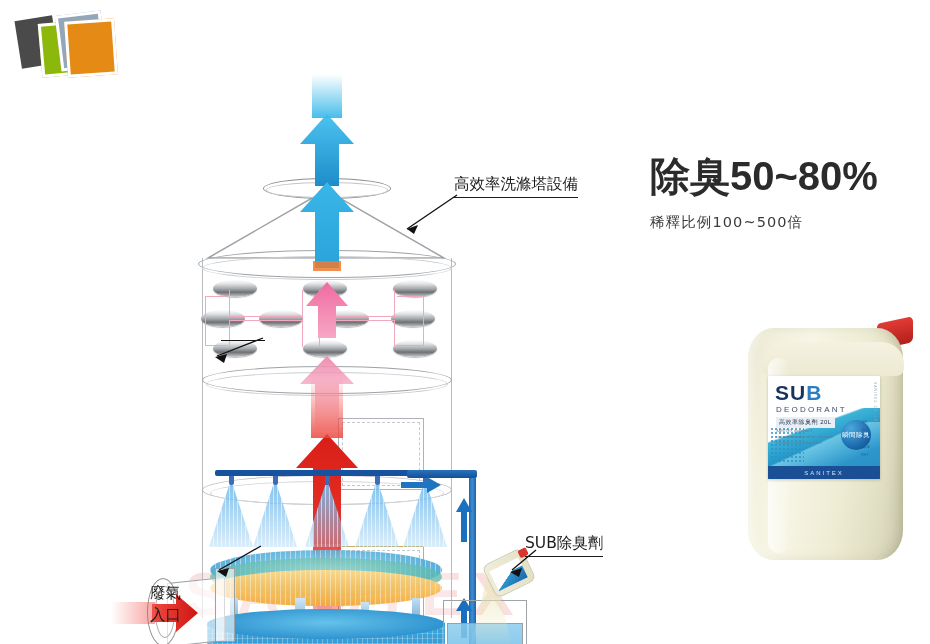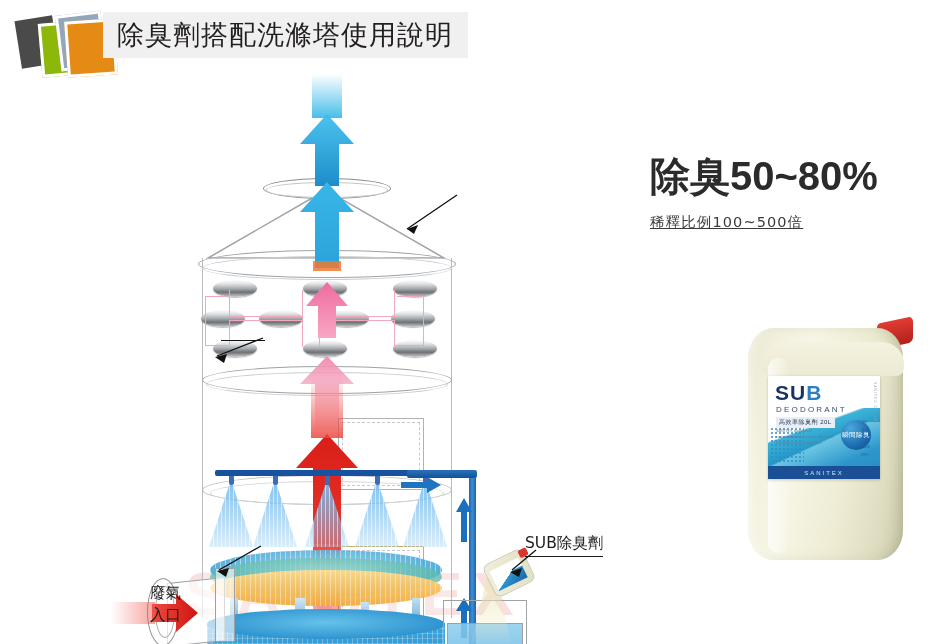--- a/index.html
+++ b/index.html
@@ -31,21 +31,21 @@
                     font-family:"DejaVu Sans","Liberation Sans",sans-serif;}
 
   
   .rpanel{position:absolute;left:650px;top:140px;width:275px;}
   .rp-sub{font-size:14.5px;color:#3b3b3b;letter-spacing:1.4px;
           font-family:"DejaVu Sans","Liberation Sans",sans-serif;}
   .rp-big{font-size:40px;font-weight:bold;color:#2b2b2b;margin-top:9px;
           letter-spacing:0px;white-space:nowrap;
           font-family:Liberation Sans, sans-serif;}
   .rp-small{font-size:14.5px;color:#3b3b3b;margin-top:9px;letter-spacing:1.1px;
-            font-family:"DejaVu Sans","Liberation Sans",sans-serif;text-decoration:underline;}
+            font-family:"DejaVu Sans","Liberation Sans",sans-serif;}
 
   
   .product{position:absolute;left:740px;top:310px;width:175px;height:255px;}
   .jc-body{position:absolute;left:8px;top:18px;width:155px;height:232px;
            border-radius:26px/30px;
            background:linear-gradient(100deg,#e8e6cf 0%,#f2f0dc 14%,#f7f6e6 34%,
                       #eeecd3 62%,#dedcc0 86%,#cfcdb2 100%);
            box-shadow:inset -9px 0 16px -8px rgba(120,115,80,.45),
                       inset 9px 0 14px -9px rgba(255,255,255,.9);}
   .jc-shoulder{position:absolute;left:14px;top:14px;width:142px;height:34px;
@@ -245,23 +245,20 @@
 <body>
 
 <div id="root">
 
   <div class="header">
     <div class="logo">
       <i class="sq-dark"></i>
       <i class="sq-green"></i>
       <i class="sq-blue"></i>
       <i class="sq-orange"></i>
-    </div>
-    <div class="title-bar">
-      <span class="title">除臭劑搭配洗滌塔使用說明</span>
     </div>
   </div>
 
   <div class="diagram">
 
     <div class="d watermark">SANITEX</div>
 
     <div class="d cone">
       <svg width="248" height="76" viewBox="0 0 248 76">
         <path d="M124 2 L6 70 L242 70 Z" fill="rgba(255,255,255,0.35)" stroke="#9fa3a7" stroke-width="1.5"></path>
@@ -484,20 +481,21 @@
               <stop offset="1" stop-color="#cf1410"></stop>
         </linearGradient>
           </defs>
         <path d="M0 10 L24 10 L24 0 L46 19 L24 38 L24 28 L0 28 Z" fill="url(#gi1)"></path>
       </svg>
     </div>
     <div class="d" style="left:56px;top:524px;width:44px;height:22px;
       background:linear-gradient(90deg,rgba(240,90,82,0),rgba(240,90,82,.55));"></div>
 
 
+    <div class="callout underline lbl-hieff">高效率洗滌塔設備</div>
     <svg class="leader" style="left:340px;top:115px;" width="64" height="44">
       <line x1="62" y1="2" x2="12" y2="36" stroke="#111" stroke-width="1.3"></line>
       <polygon points="12,36 23,32 19,41" fill="#111"></polygon>
     </svg>
 
     <svg class="leader" style="left:150px;top:258px;" width="60" height="28">
       <line x1="58" y1="2" x2="12" y2="20" stroke="#111" stroke-width="1.3"></line>
       <polygon points="10,21 22,18 19,27" fill="#111"></polygon>
     </svg>
     <div class="d" style="left:166px;top:262px;width:44px;height:1.3px;background:#111;"></div>

